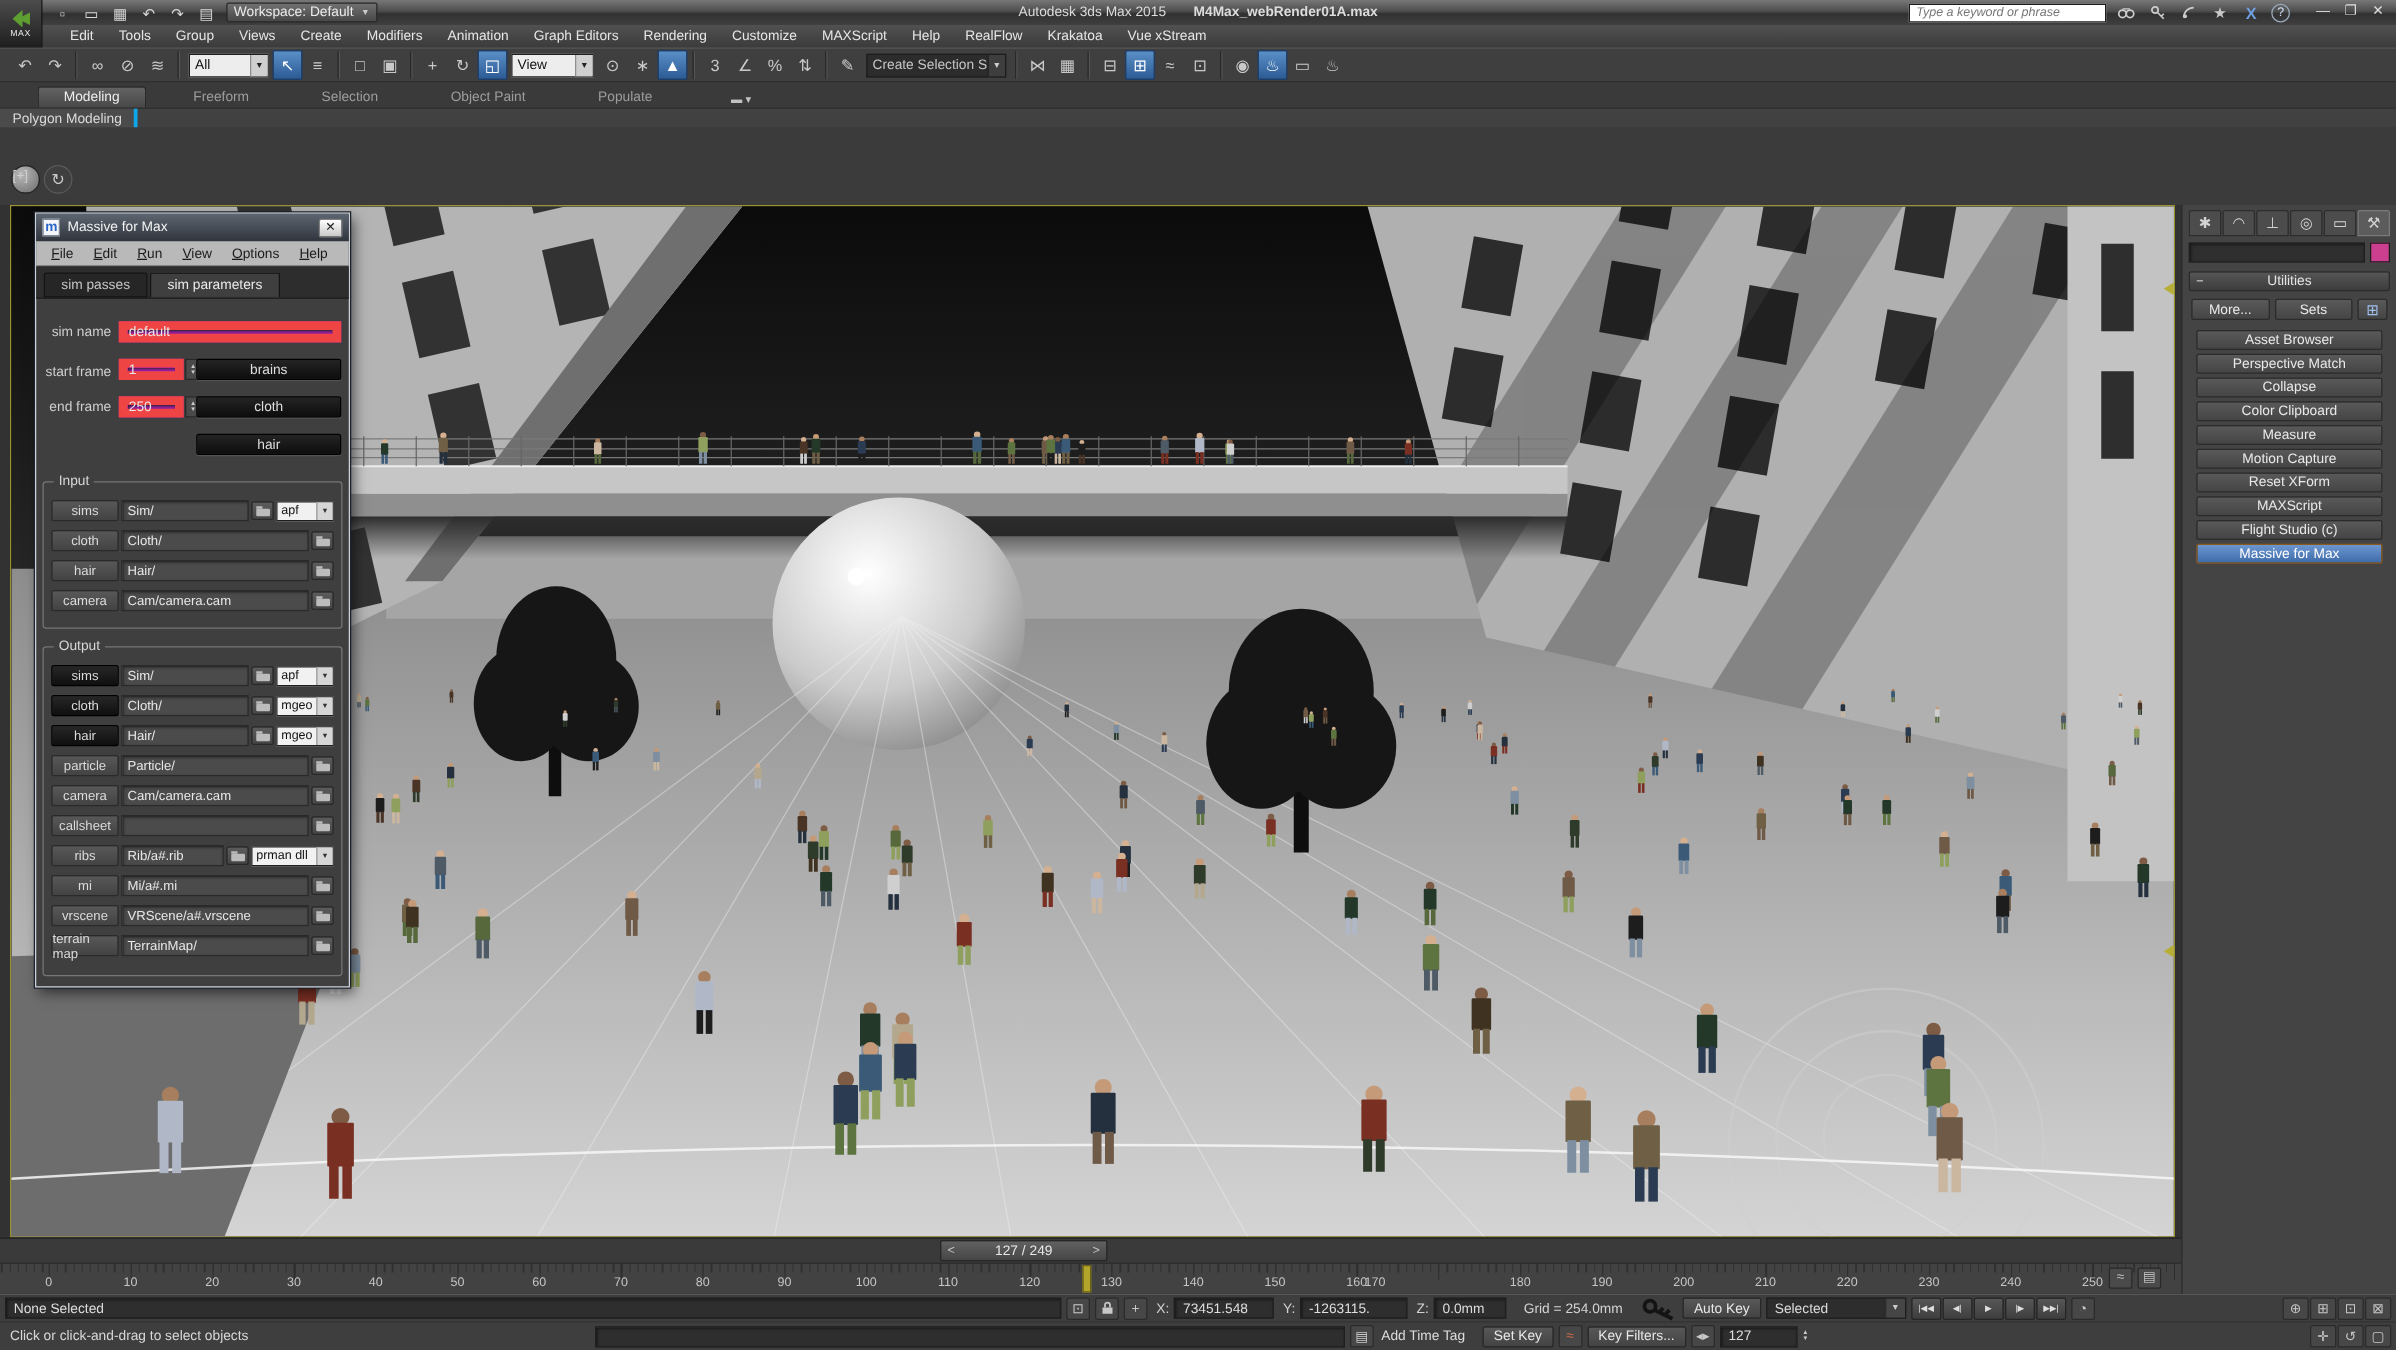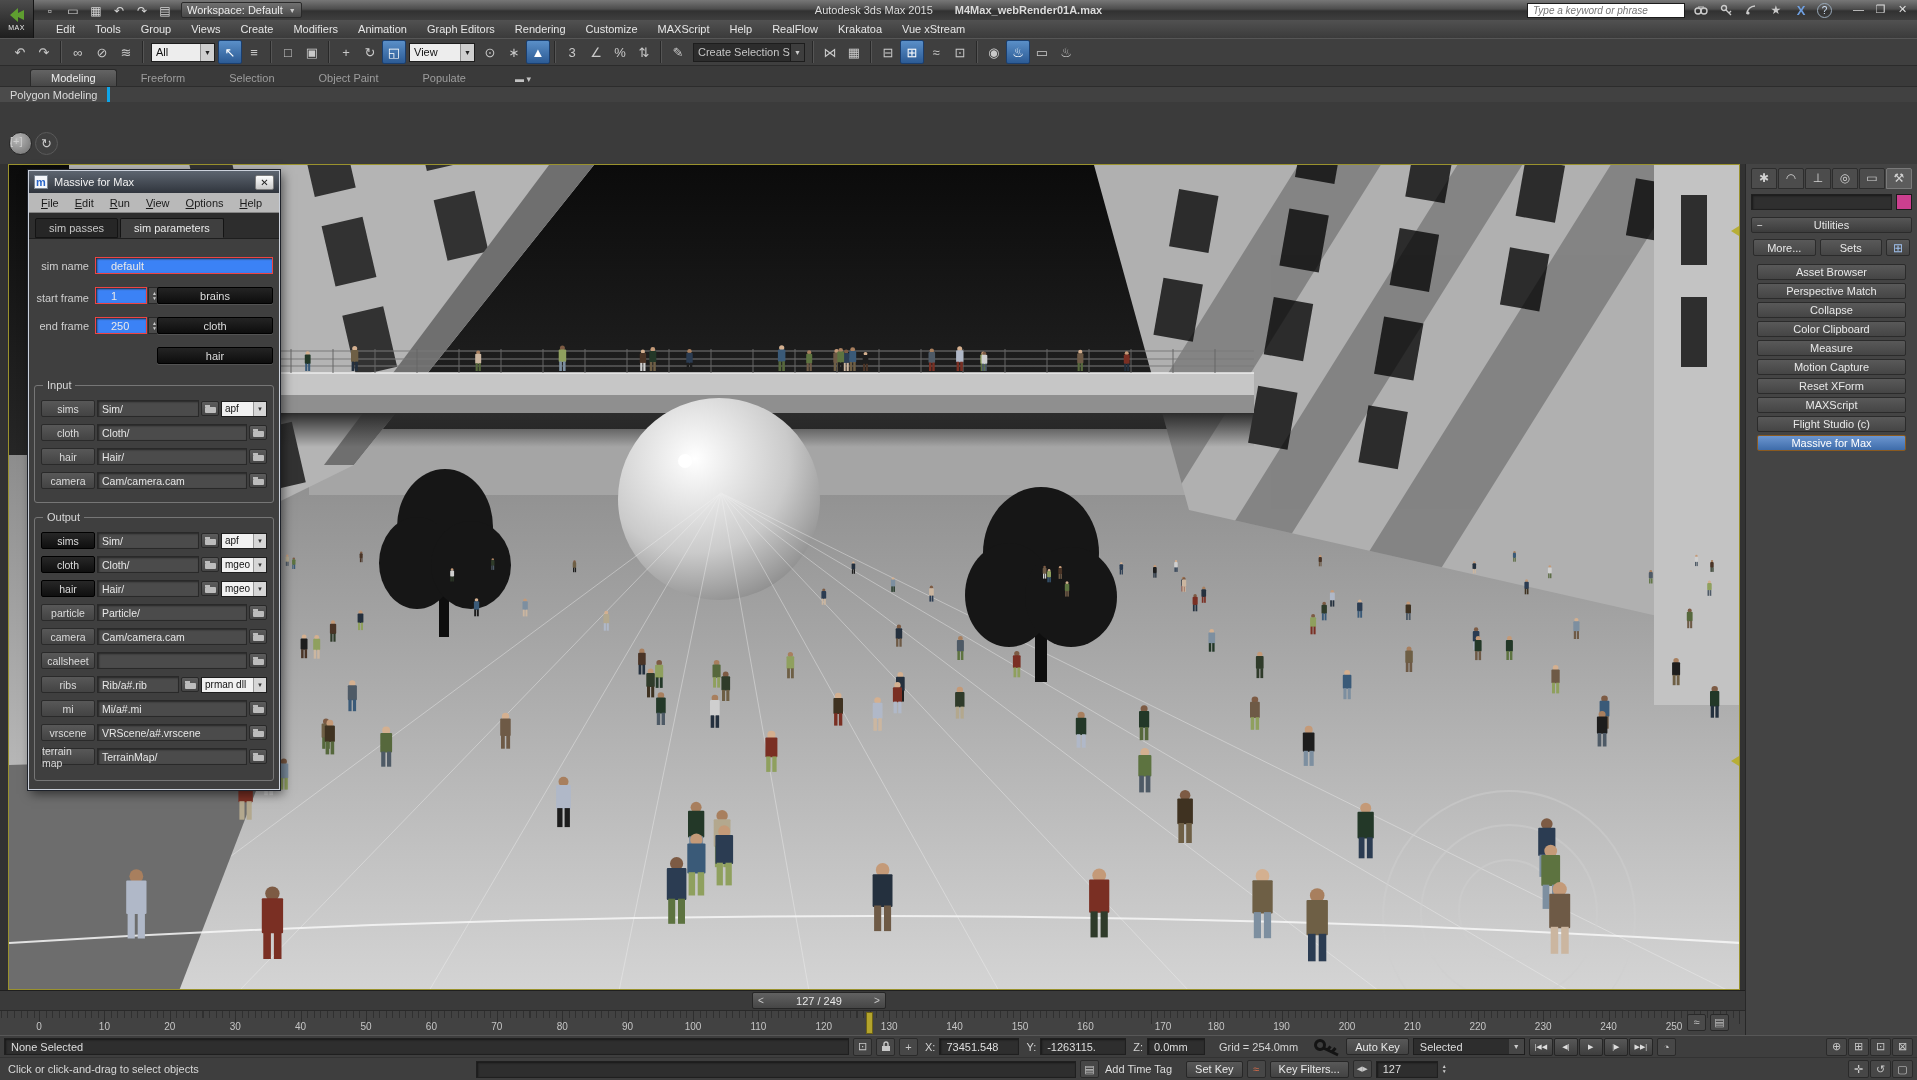--- a/index.html
+++ b/index.html
@@ -31,21 +31,21 @@
 .tbi{width:24px;height:24px;flex:none;display:flex;align-items:center;justify-content:center;color:#c9c9c9;font-size:13px;border:1px solid transparent;border-radius:2px;}
 .tbi.active{background:linear-gradient(#5a8fc8,#2c5b95);border-color:#1b3e6d;color:#fff;}
 .tbsep{width:2px;height:22px;flex:none;border-left:1px solid #282828;border-right:1px solid #555;margin:0 4px;}
 .tbsel{height:19px;flex:none;display:flex;align-items:center;background:#ededed;border:1px solid #1d1d1d;color:#111;margin:0 3px;}
 .tbsel .lab{padding:0 4px;flex:1;white-space:nowrap;overflow:hidden;}
 .tbsel .arr{width:14px;align-self:stretch;background:#cfcfcf;border-left:1px solid #8e8e8e;text-align:center;font-size:7px;line-height:17px;color:#222;}
 .tbsel.dark{background:#2c2c2c;color:#c6c6c6;}
 .tbsel.dark .arr{background:#3e3e3e;border-left-color:#1c1c1c;color:#ccc;}
 
 
-.ribbon-tabs{height:20px;background:#3a3a3a;display:flex;align-items:flex-end;padding-left:30px;gap:4px;}
+.ribbon-tabs{height:20px;background:#3a3a3a;display:flex;align-items:flex-end;padding-left:30px;gap:18px;}
 .rtab{padding:2px 20px;color:#9d9d9d;}
 .rtab.active{background:linear-gradient(#646464,#474747);color:#eee;border:1px solid #292929;border-bottom:none;border-radius:3px 3px 0 0;}
 .ribbon-min{margin-left:16px;color:#c2c2c2;font-size:9px;padding:2px 9px;}
 .ribbon-strip{height:16px;background:#414141;border-top:1px solid #2c2c2c;display:flex;align-items:center;}
 .pm{background:#4b4b4b;padding:0 10px;height:100%;display:flex;align-items:center;color:#dadada;border-right:3px solid #0ea5e9;}
 .ribbon-body{height:62px;background:#3b3b3b;position:relative;}
 .circ{position:absolute;top:30px;width:23px;height:23px;border-radius:50%;}
 .circ1{left:9px;background:radial-gradient(circle at 35% 30%,#b9b9b9,#6c6c6c);border:1px solid #262626;}
 .circ2{left:35px;background:#3f3f3f;border:1px solid #5a5a5a;color:#c9c9c9;text-align:center;line-height:21px;font-size:13px;}
 .vp-label{position:absolute;left:10px;top:135px;color:#cfcfcf;z-index:20;font-size:11px;}
@@ -119,21 +119,21 @@
 .m-logo{width:14px;height:14px;background:#f4f6fa;color:#2a66c8;font-weight:bold;font-size:11px;line-height:13px;text-align:center;margin-right:6px;border:1px solid #7e8894;}
 .m-close{margin-left:auto;width:19px;height:15px;background:linear-gradient(#fefefe,#c9c9c9);border:1px solid #7e7e7e;border-radius:2px;color:#222;font-size:10px;line-height:13px;text-align:center;}
 .m-menu{height:20px;background:#b9b9b9;display:flex;align-items:center;padding-left:4px;border-bottom:1px solid #848484;}
 .m-menu span{padding:0 8px;color:#1b1b1b;}
 .m-menu span::first-letter{text-decoration:underline;}
 .m-tabs{height:26px;background:#2d2d2d;display:flex;align-items:flex-end;padding:4px 6px 0;gap:2px;border-bottom:1px solid #1e1e1e;}
 .m-tab{padding:3px 13px;background:#262626;border:1px solid #141414;color:#c6c6c6;border-radius:2px 2px 0 0;}
 .m-tab.active{background:#3f3f3f;color:#ebebeb;border-bottom-color:#3f3f3f;}
 .m-body{position:relative;height:550px;}
 .m-label{position:absolute;color:#cecece;text-align:right;width:58px;}
-.m-field{position:absolute;height:17px;background:#3b82f6;border:1px solid #ef4444;box-shadow:inset 1px 1px 2px #262626;color:#e9e9e9;padding:0 15px;display:flex;align-items:center;}
+.m-field{position:absolute;height:17px;background:#a21caf;border:7px solid #ef4444;box-shadow:inset 1px 1px 2px #262626;color:#e9e9e9;padding:0 1px;display:flex;align-items:center;}
 .m-spin{position:absolute;width:13px;height:17px;background:#4a4a4a;border:1px solid #292929;display:flex;flex-direction:column;align-items:center;justify-content:center;font-size:5px;color:#ccc;line-height:5px;}
 .m-blackbtn{position:absolute;height:17px;width:116px;left:128px;background:linear-gradient(#242424,#0d0d0d);border:1px solid #000;box-shadow:0 1px 0 #525252;color:#dedede;display:flex;align-items:center;justify-content:center;border-radius:2px;}
 .m-fieldset{position:absolute;left:5px;right:5px;border:1px solid #767676;border-radius:3px;}
 .m-fieldset .legend{position:absolute;top:-7px;left:8px;background:#3f3f3f;padding:0 4px;color:#d8d8d8;}
 .m-rows{display:flex;flex-direction:column;}
 .m-row{display:flex;gap:2px;height:17px;align-items:center;padding:0 6px;flex:none;}
 .m-rlabel{width:54px;height:17px;flex:none;background:linear-gradient(#585858,#434343);border:1px solid #2a2a2a;border-radius:2px;color:#dbdbdb;display:flex;align-items:center;justify-content:center;font-size:10.5px;}
 .m-rlabel.dark{background:linear-gradient(#272727,#0f0f0f);border-color:#000;}
 .m-rfield{flex:1;min-width:0;height:17px;background:#4b4b4b;border:1px solid #292929;box-shadow:inset 1px 1px 2px #262626;color:#e7e7e7;display:flex;align-items:center;padding:0 4px;font-size:10.5px;white-space:nowrap;overflow:hidden;}
 .m-folder{width:18px;height:15px;flex:none;background:linear-gradient(#5c5c5c,#464646);border:1px solid #292929;border-radius:2px;position:relative;}
@@ -1340,21 +1340,21 @@
             <span class="rlabel" style="left: 496.8px;">70</span>
             <span class="rlabel" style="left: 562.2px;">80</span>
             <span class="rlabel" style="left: 627.6px;">90</span>
             <span class="rlabel" style="left: 693px;">100</span>
             <span class="rlabel" style="left: 758.4px;">110</span>
             <span class="rlabel" style="left: 823.8px;">120</span>
             <span class="rlabel" style="left: 889.2px;">130</span>
             <span class="rlabel" style="left: 954.6px;">140</span>
             <span class="rlabel" style="left: 1020px;">150</span>
             <span class="rlabel" style="left: 1085.4px;">160</span>
-            <span class="rlabel" style="left: 1163px;">170</span>
+            <span class="rlabel" style="left: 1100px;">170</span>
             <span class="rlabel" style="left: 1216.2px;">180</span>
             <span class="rlabel" style="left: 1281.6px;">190</span>
             <span class="rlabel" style="left: 1347px;">200</span>
             <span class="rlabel" style="left: 1412.4px;">210</span>
             <span class="rlabel" style="left: 1477.8px;">220</span>
             <span class="rlabel" style="left: 1543.2px;">230</span>
             <span class="rlabel" style="left: 1608.6px;">240</span>
             <span class="rlabel" style="left: 1674px;">250</span>
           </div>
         <div class="marker"></div>

